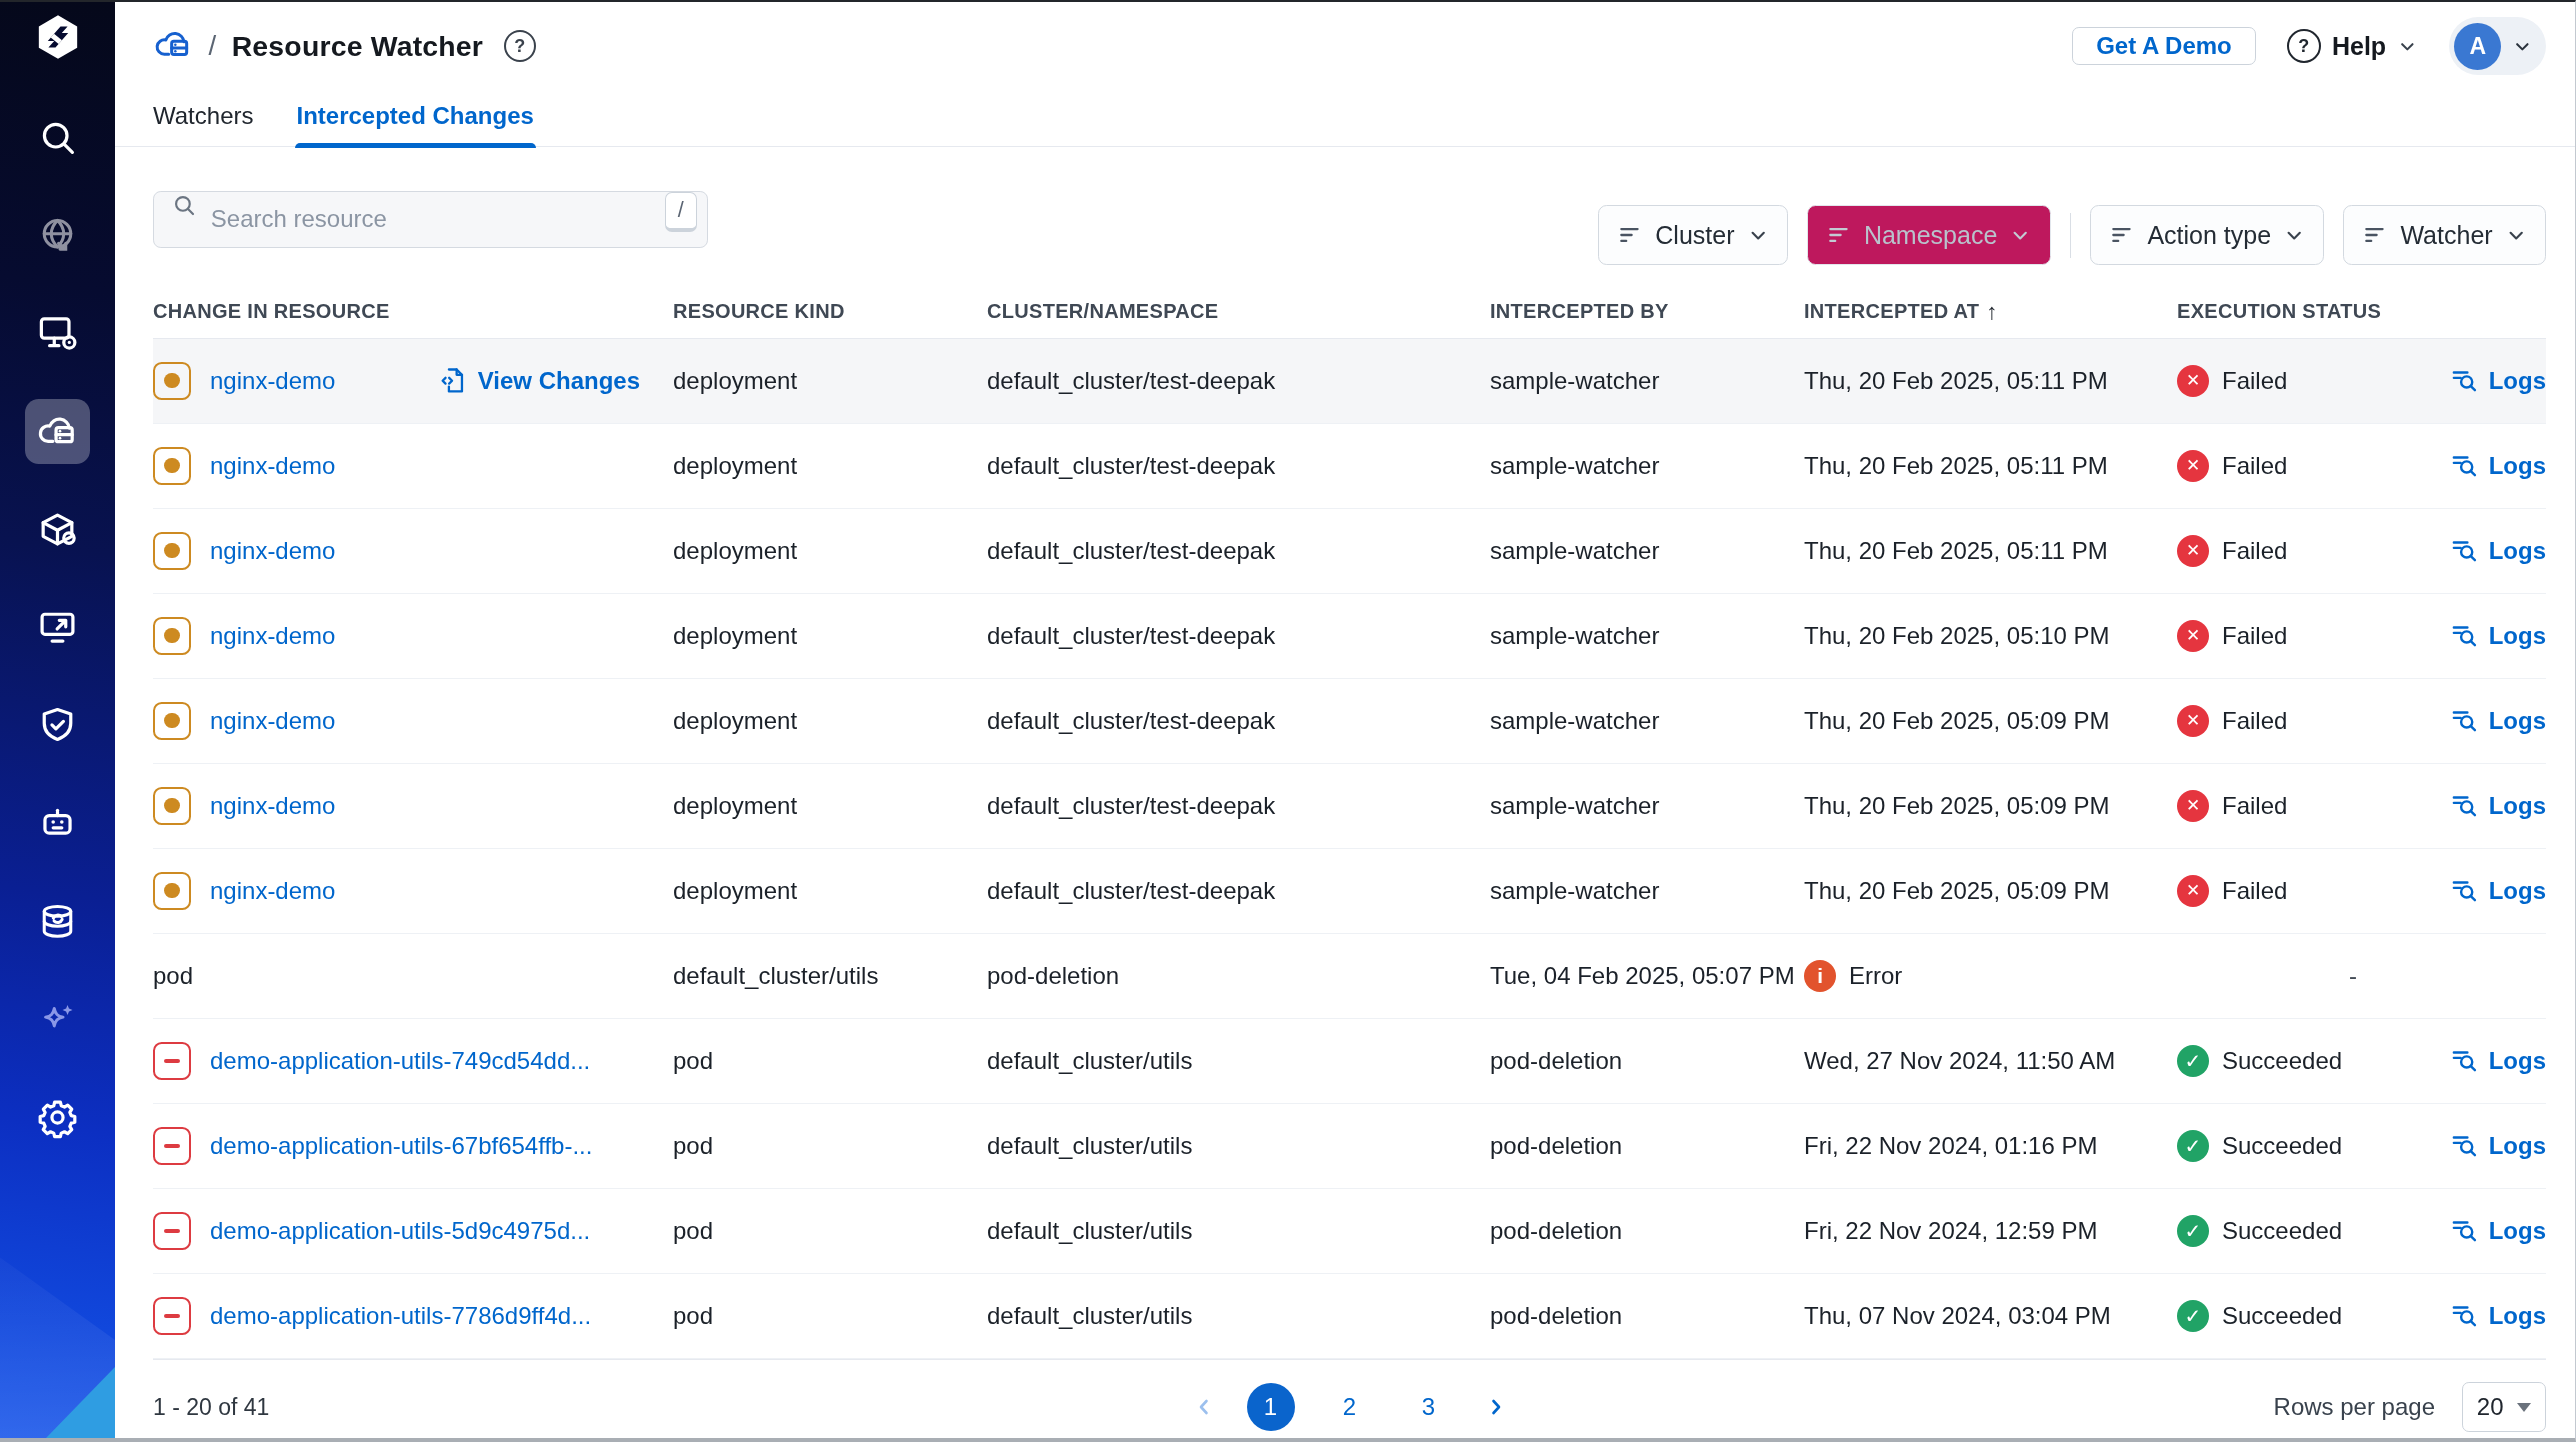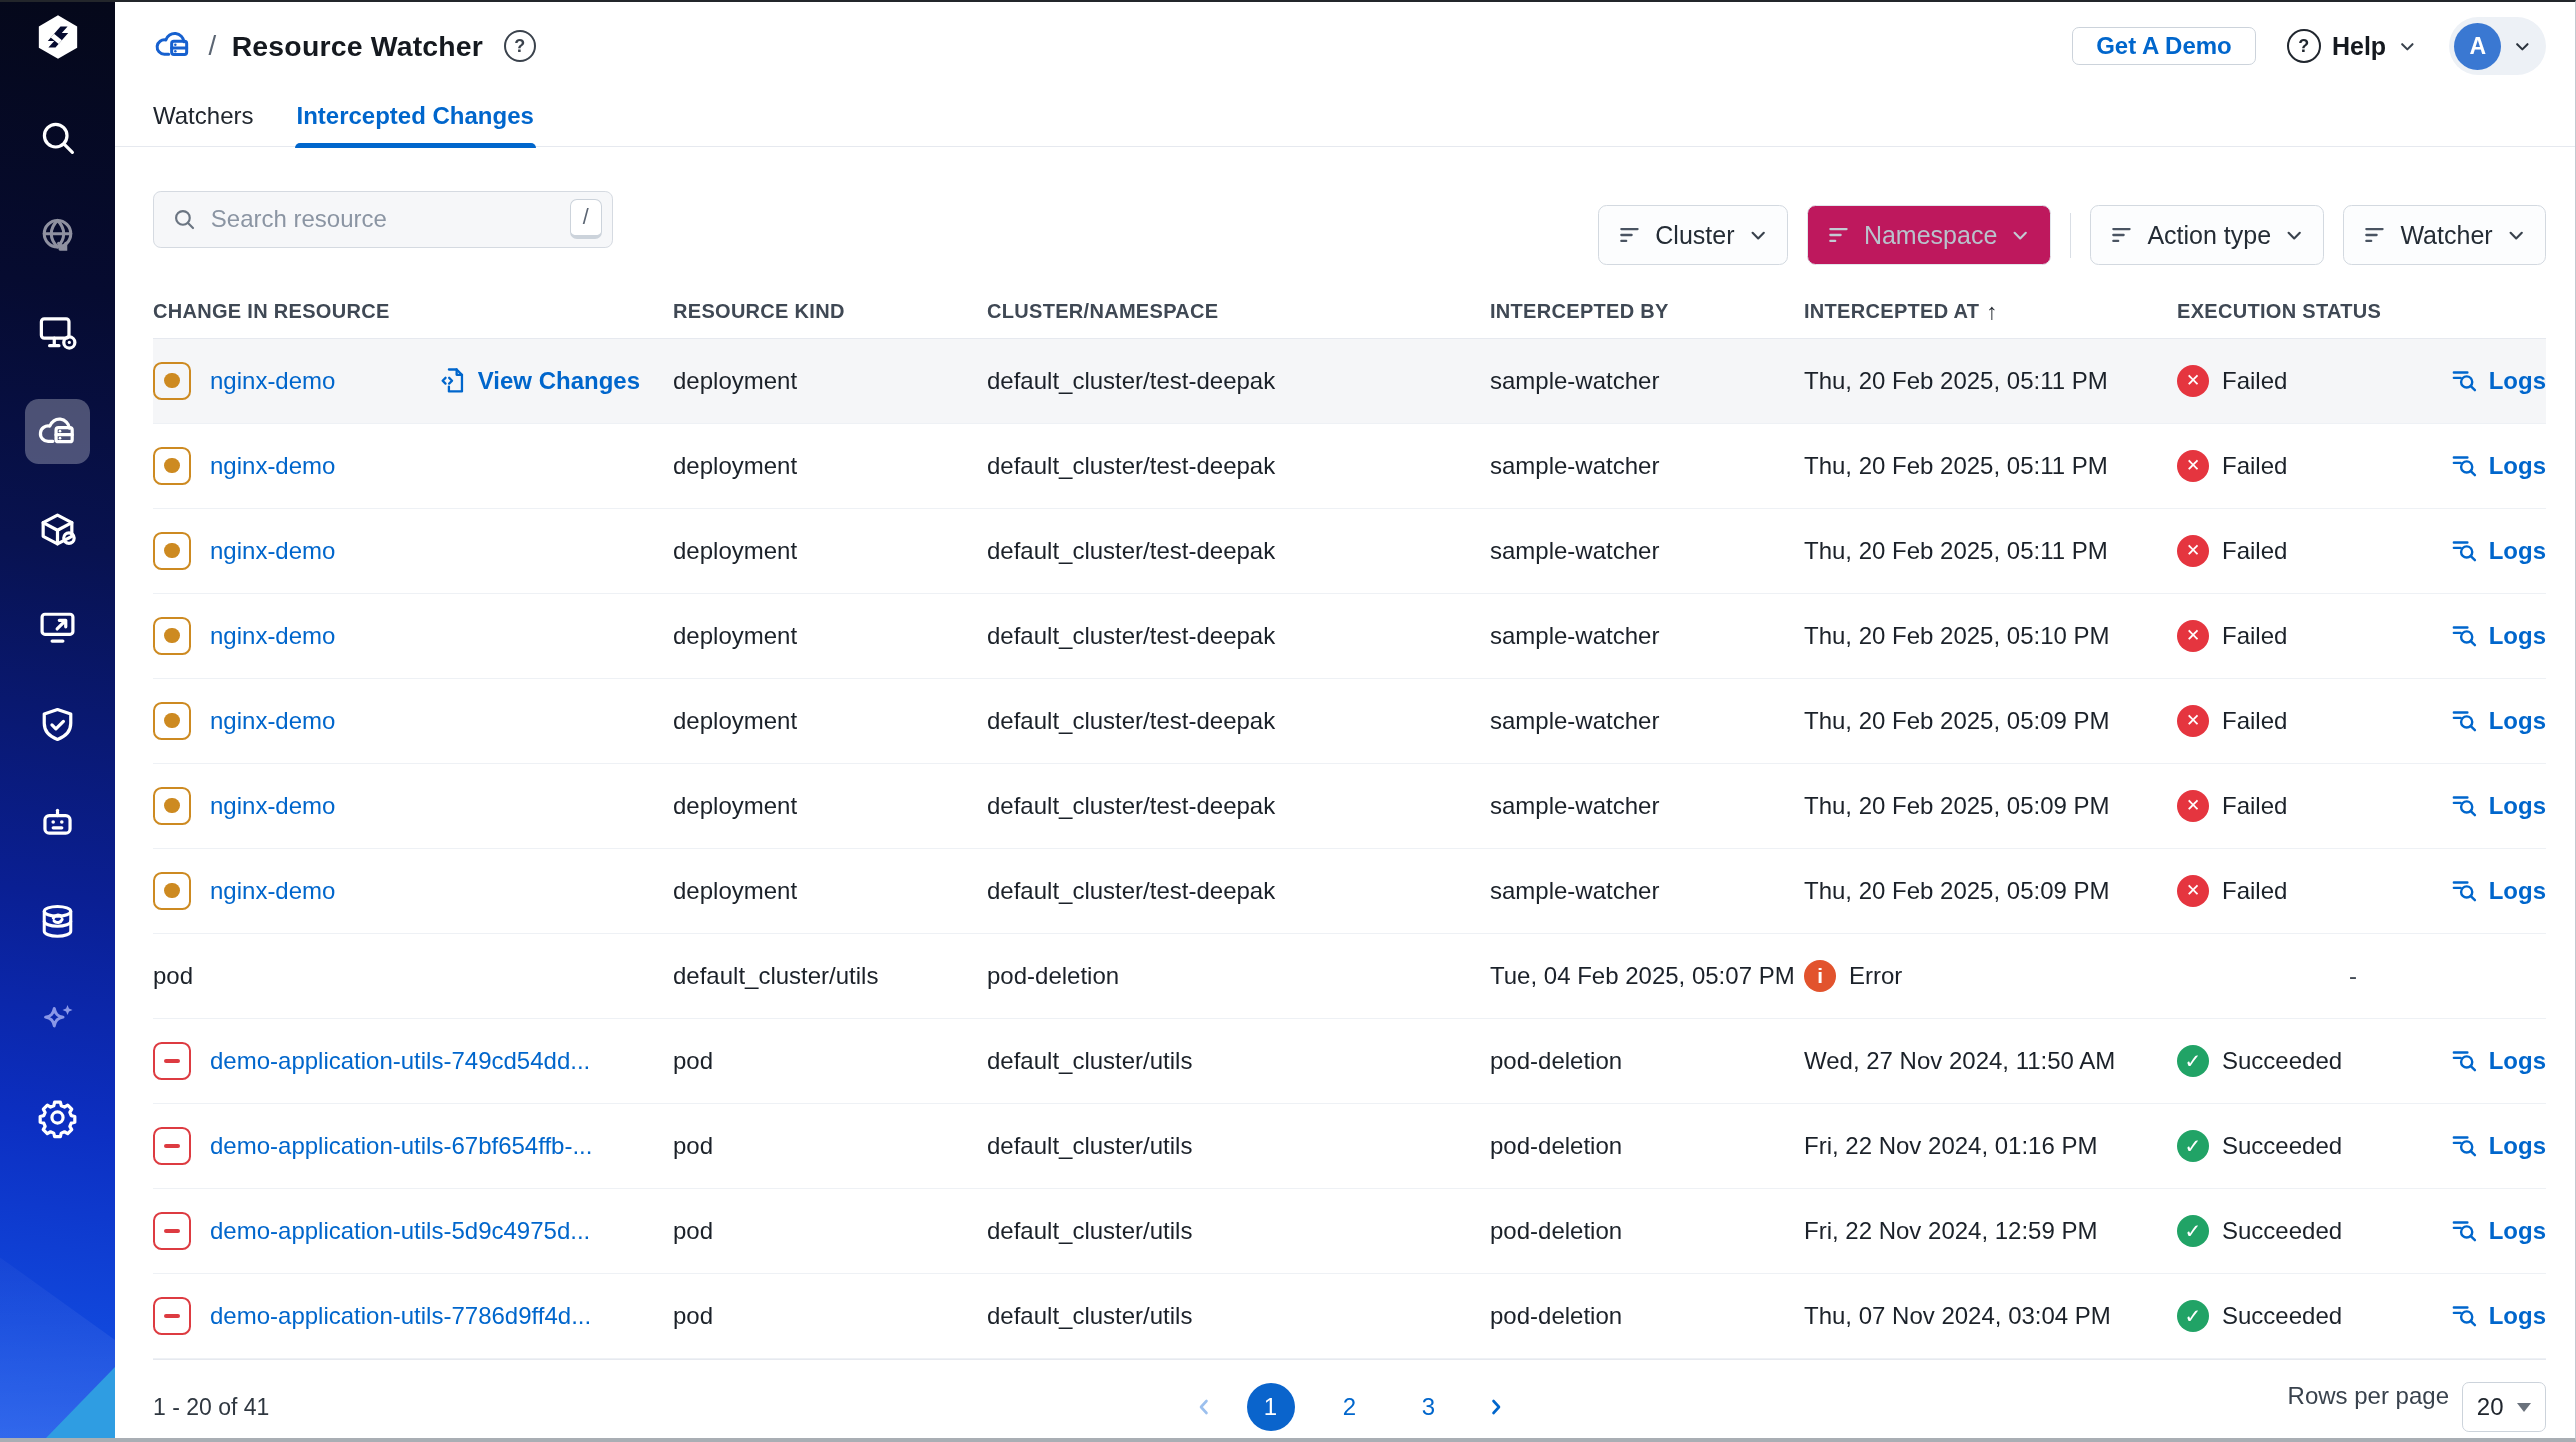--- a/index.html
+++ b/index.html
@@ -49,22 +49,22 @@
 
   .tabs-row { flex:none; display:flex; gap:43px; padding:0 38px; height:62px; border-bottom:1.7px solid #e6e9ef; }
   .tab { display:flex; align-items:center; font-size:24px; color:#20262e; position:relative; cursor:pointer; }
   .tab.active { color:#0066cc; font-weight:700; }
   .tab.active::after { content:""; position:absolute; left:-1.7px; right:-1.7px; bottom:-1.7px; height:5.2px; background:#0066cc; border-radius:5.2px 5.2px 0 0; }
 
   .content { flex:1; display:flex; flex-direction:column; padding:0 29px 0 38px; min-height:0; }
 
   
   .toolbar { flex:none; display:flex; align-items:center; justify-content:space-between; margin:26px 0 20.7px; }
-  .search { width:460px; height:57px; background:#f6f7f9; border:1.7px solid #d5dae1; border-radius:7.8px;
-            display:flex; align-items:center; gap:13.8px; padding:0 10.3px 0 17px; }
+  .search { width:555px; height:57px; background:#f6f7f9; border:1.7px solid #d5dae1; border-radius:7.8px;
+            display:flex; gap:13.8px; padding:0 10.3px 0 17px; }
   .search svg { width:26px; height:26px; flex:none; }
   .search input { flex:1; min-width:0; border:none; outline:none; background:transparent; font-size:24px; color:#333;
                   font-family:"Liberation Sans","DejaVu Sans",sans-serif; }
   .search input::placeholder { color:#8b95a3; }
   .kbd { width:32px; height:40px; flex:none; background:#fff; border:1.7px solid #ccd3db; border-bottom-width:4.3px; border-radius:6.9px;
          display:flex; align-items:center; justify-content:center; font-size:21.5px; color:#5b6573; }
   .filters { display:flex; align-items:center; gap:19px;margin-top:32px; }
   .filter-btn { height:60px; display:flex; align-items:center; gap:12px; padding:0 18px; border:1.7px solid #d3d9e0; border-radius:8.6px;
                 background:#fcfdfe; font-size:25px; color:#242c35; cursor:pointer; white-space:nowrap; }
   .filter-btn svg { width:26px; height:26px; }
@@ -102,21 +102,21 @@
 
   
   .pagination { flex:none; margin-top:auto; border-top:1.7px solid #e6e9ef; height:96px; display:flex; align-items:center;
                 justify-content:space-between; position:relative; }
   .range-label { font-size:23px; color:#2f3740; }
   .pages { position:absolute; left:50%; transform:translateX(-50%); display:flex; align-items:center; gap:31px; }
   .page-btn { min-width:48px; height:48px; border-radius:50%; display:flex; align-items:center; justify-content:center;
               font-size:24px; color:#0066cc; cursor:pointer; }
   .page-btn.active { background:#0a64cc; color:#fff; }
   .pager-chev { width:24px; height:24px; cursor:pointer; }
-  .rows-per-page { display:flex; gap:13px; font-size:24px; color:#39424d; }
+  .rows-per-page { display:flex; align-items:center; gap:27px; font-size:24px; color:#39424d; }
   .select { width:84px; height:50px; border:1.7px solid #ccd3db; border-radius:6.9px; background:#fff; display:flex; align-items:center;
             justify-content:space-between; padding:0 13.8px; font-size:24px; color:#20262e; cursor:pointer; }
   .caret-down { width:0; height:0; border-left:7.8px solid transparent; border-right:7.8px solid transparent; border-top:9.5px solid #6a727c; }
 </style>
 </head>
 <body>
 
 <div class="window">
 
   <aside class="sidebar">

